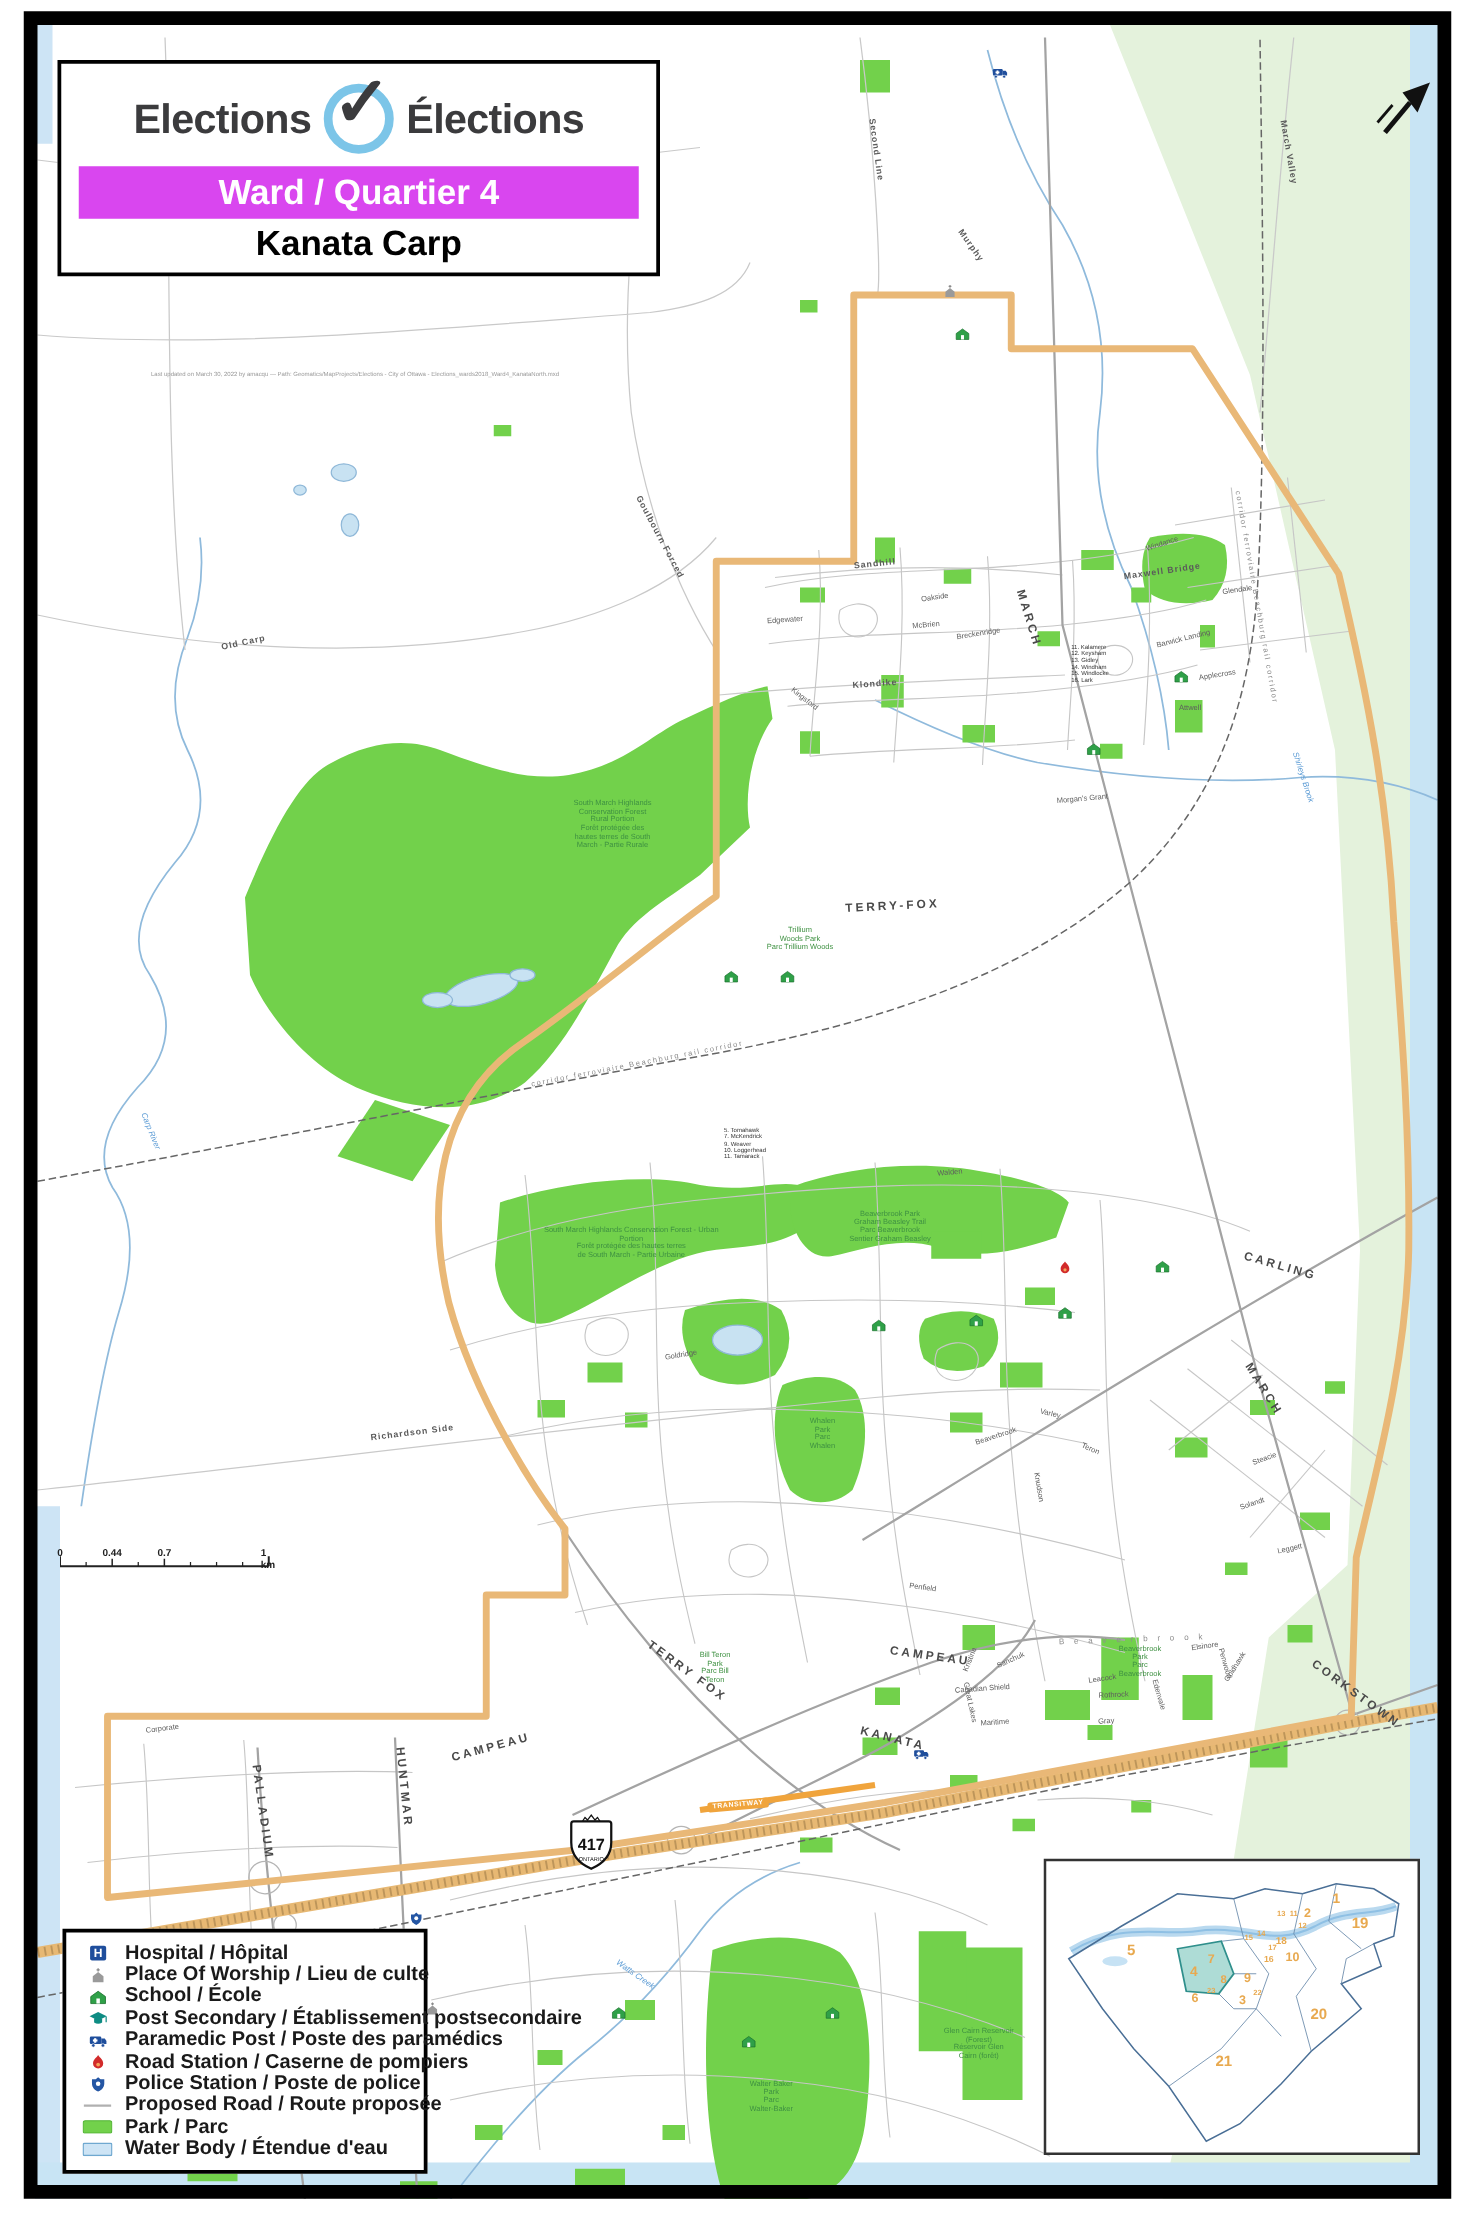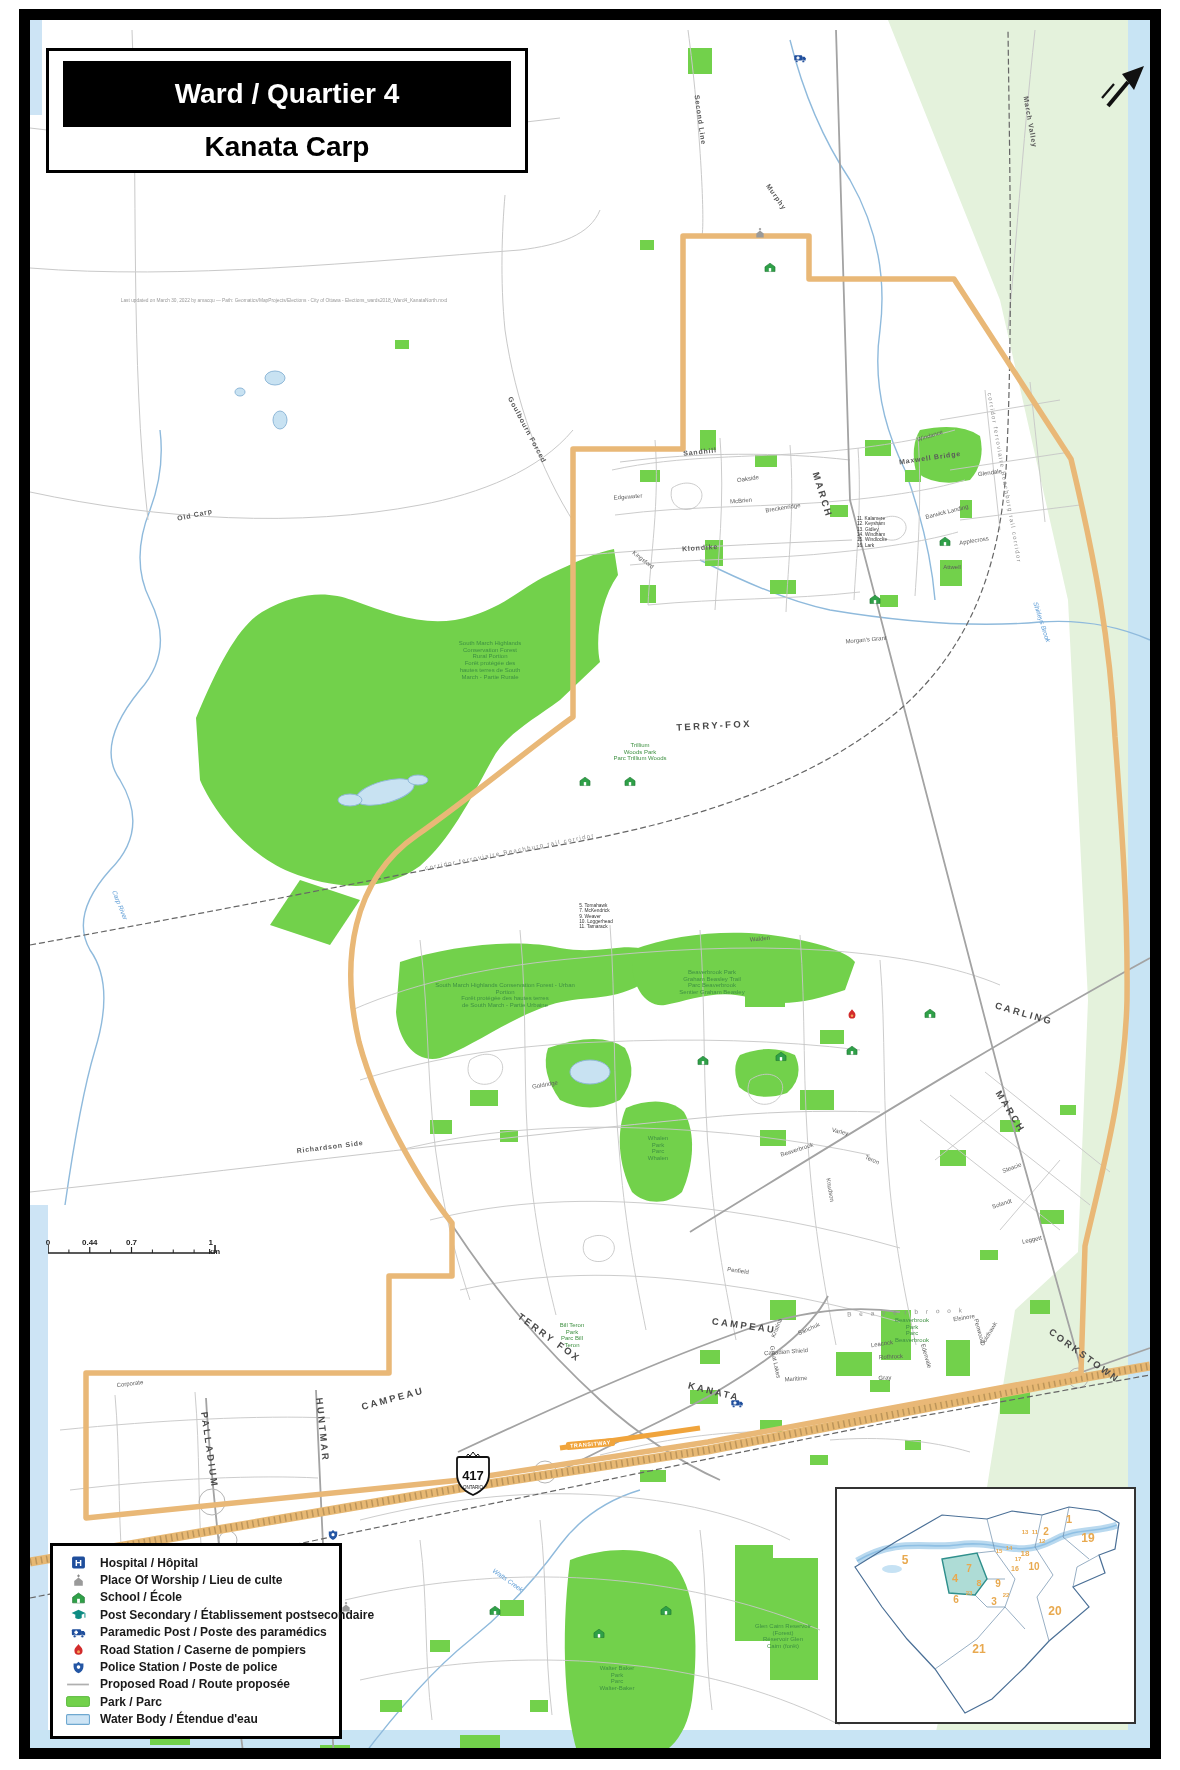--- a/index.html
+++ b/index.html
@@ -19,21 +19,21 @@
   .mk{position:absolute;transform:translate(-50%,-50%);z-index:12;}
   .mk svg{width:13px;height:11px;display:block;}
   
   #titleblock{position:absolute;left:46px;top:48px;width:476px;background:#fff;
               border:3px solid #000;z-index:20;text-align:center;padding-bottom:6px;}
   .logo-row{display:flex;align-items:center;justify-content:center;gap:10px;margin-top:16px;}
   .logo-en,.logo-fr{font-size:33px;font-weight:bold;color:#3b3b3d;letter-spacing:-.5px;}
   .logo-check{position:relative;width:42px;height:42px;border:7px solid #7cc5e8;border-radius:50%;flex:0 0 auto;}
   .logo-check .chk{position:absolute;top:-20px;left:0px;font-size:56px;font-weight:bold;color:#3b3b3d;line-height:1;}
   .logo-city{font-size:28px;color:#3b3b3d;margin-top:-2px;}
-  .ward-banner{background:#000000;color:#fff;font-size:28px;font-weight:bold;margin:10px 14px 2px;padding:17px 0;}
+  .ward-banner{background:#d946ef;color:#fff;font-size:28px;font-weight:bold;margin:10px 14px 2px;padding:5px 0;}
   .ward-en,.ward-fr{font-size:28px;font-weight:bold;color:#000;line-height:1.25;}
   #caption{position:absolute;left:46px;top:298px;width:476px;text-align:center;font-size:4.8px;
            color:#9a9a9a;z-index:20;}
   
   #scalebar{position:absolute;left:48px;top:1238px;width:180px;height:20px;z-index:15;}
   #scalebar .sl{position:absolute;top:0;font-size:8px;font-weight:bold;color:#222;transform:translateX(-50%);}
   
   #northarrow{position:absolute;left:1094px;top:56px;z-index:15;}
   
   #shield417{position:absolute;left:453px;top:1450px;z-index:15;}
@@ -42,21 +42,21 @@
               font-weight:bold;padding:1px 4px;border-radius:2px;transform:rotate(-5deg);z-index:15;letter-spacing:.5px;}
   
   #inset{position:absolute;left:835px;top:1487px;width:297px;height:233px;background:#fff;
          border:2px solid #333;z-index:18;overflow:hidden;}
   #inset .inum{position:absolute;color:#e8a94f;font-weight:bold;transform:translate(-50%,-50%);z-index:3;}
   
   #legend{position:absolute;left:50px;top:1543px;width:292px;background:#fff;border:3px solid #000;
           z-index:19;padding:8px 0 8px 12px;box-sizing:border-box;}
   .lrow{display:flex;align-items:center;height:17.4px;gap:9px;}
   .lrow .licon{width:26px;display:flex;justify-content:center;flex:0 0 auto;}
-  .lrow .ltext{font-size:12px;font-weight:bold;color:#1a1a1a;white-space:nowrap;}
+  .lrow .ltext{font-size:16px;font-weight:bold;color:#1a1a1a;white-space:nowrap;}
   
   #frame{position:absolute;left:19px;top:9px;width:1142px;height:1750px;border:11px solid #000;
          box-sizing:border-box;z-index:30;pointer-events:none;}
   .edge{position:absolute;background:#fff;z-index:29;}
 </style>
 </head>
 <body>
 
 <div id="stage">
 
@@ -649,20 +649,27 @@
             <svg viewBox="0 0 22 10" width="24" height="11">
               <rect x="0.5" y="0.5" width="21" height="9" rx="1" fill="#CDE4F5" stroke="#6FA8D0" stroke-width="1"></rect>
             </svg>
           </span>
           <span class="ltext">Water Body / Étendue d'eau</span>
         </div>
       </div>
   </div>
 
   <div id="titleblock">
+    <div class="logo-row">
+      <span class="logo-en">Elections</span>
+      <span class="logo-check">
+          <span class="chk">✓</span>
+        </span>
+      <span class="logo-fr">Élections</span>
+    </div>
     <div class="ward-banner">Ward / Quartier 4</div>
     <div class="ward-en">Kanata Carp</div>
   </div>
   <div id="caption">Last updated on March 30, 2022 by amacqu — Path: Geomatics/MapProjects/Elections - City of Ottawa - Elections_wards2018_Ward4_KanataNorth.mxd</div>
 
   <div class="edge" style="left:0;top:0;width:1180px;height:9px"></div>
   <div class="edge" style="left:0;bottom:0;width:1180px;height:11px"></div>
   <div class="edge" style="left:0;top:0;width:19px;height:1770px"></div>
   <div class="edge" style="right:0;top:0;width:19px;height:1770px"></div>
   <div id="frame"></div>

